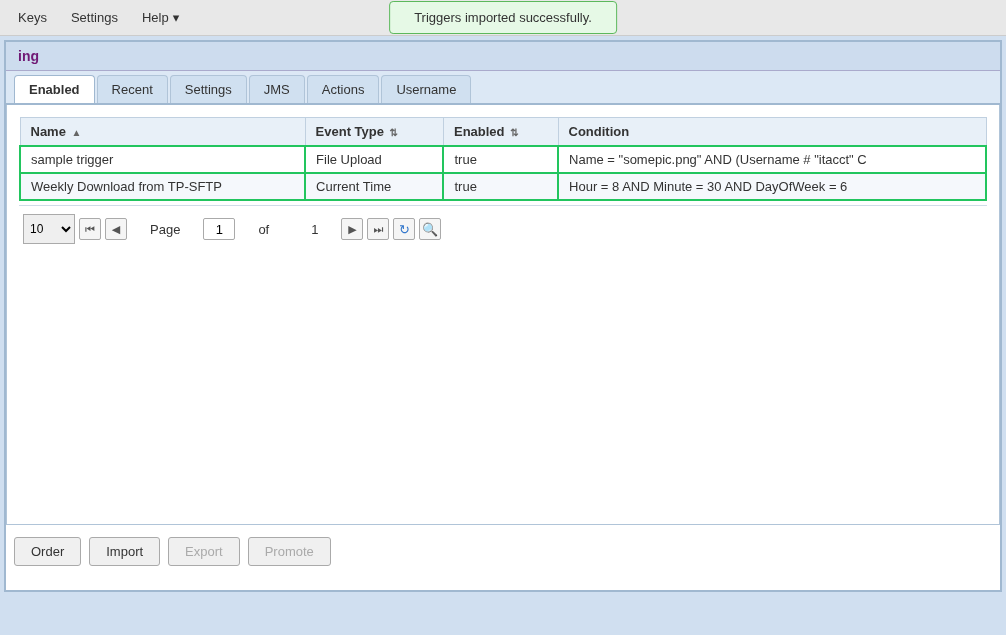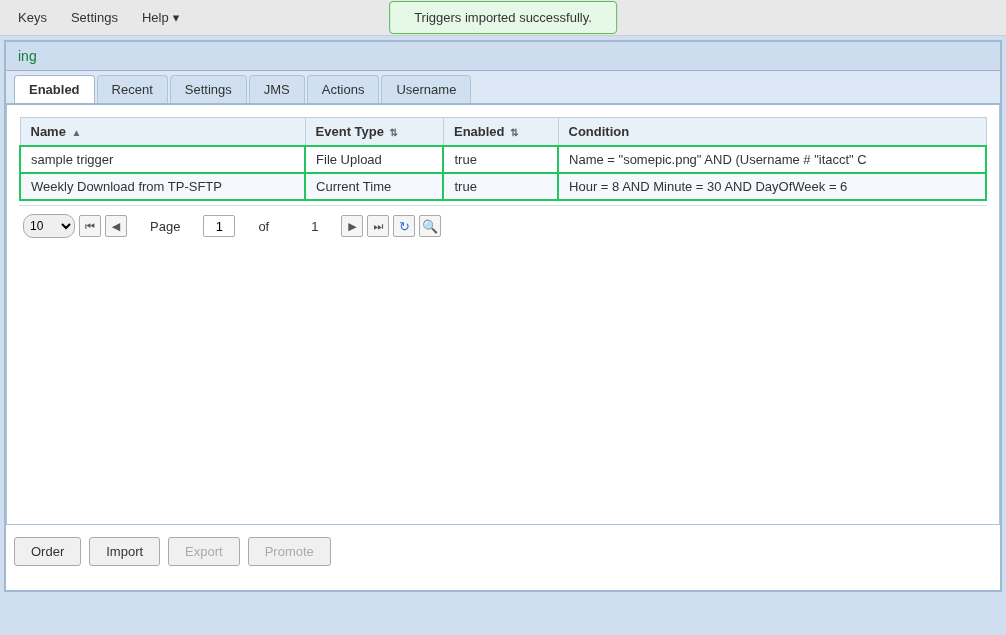--- a/index.html
+++ b/index.html
@@ -51,22 +51,22 @@
       color: #333;
       font-size: 13px;
       white-space: nowrap;
     }
 
     
     .page-header {
       background: #cddcee;
       padding: 6px 12px;
       font-size: 14px;
-      font-weight: normal;
-      color: #15803d;
+      font-weight: bold;
+      color: #701a75;
       border-bottom: 1px solid #aac;
     }
 
     
     .tab-strip {
       background: #dce8f5;
       border-bottom: 2px solid #a0b8d0;
       display: flex;
       padding: 4px 8px 0 8px;
       gap: 2px;
@@ -133,24 +133,24 @@
     .pagination-bar {
       display: flex;
       align-items: center;
       gap: 4px;
       padding: 8px 4px;
       border-top: 1px solid #d0dce8;
       margin-top: 4px;
     }
     .page-size-select {
       width: 52px;
-      height: 24px;
+      height: 30px;
       font-size: 12px;
       border: 1px solid #aaa;
-      border-radius: 10px;
+      border-radius: 0;
       padding: 1px 2px;
     }
     .page-nav-btn {
       width: 22px;
       height: 22px;
       border: 1px solid #aaa;
       background: #f5f5f5;
       cursor: pointer;
       display: flex;
       align-items: center;

